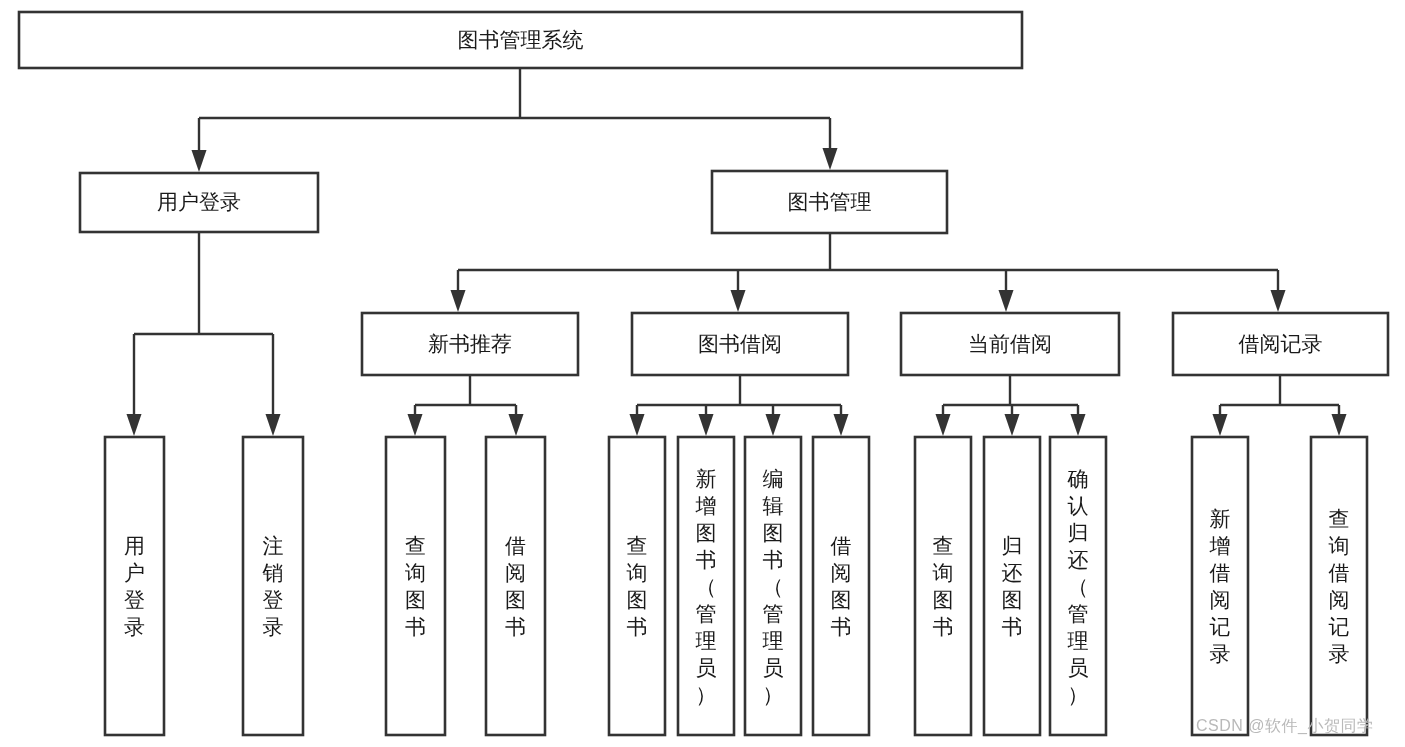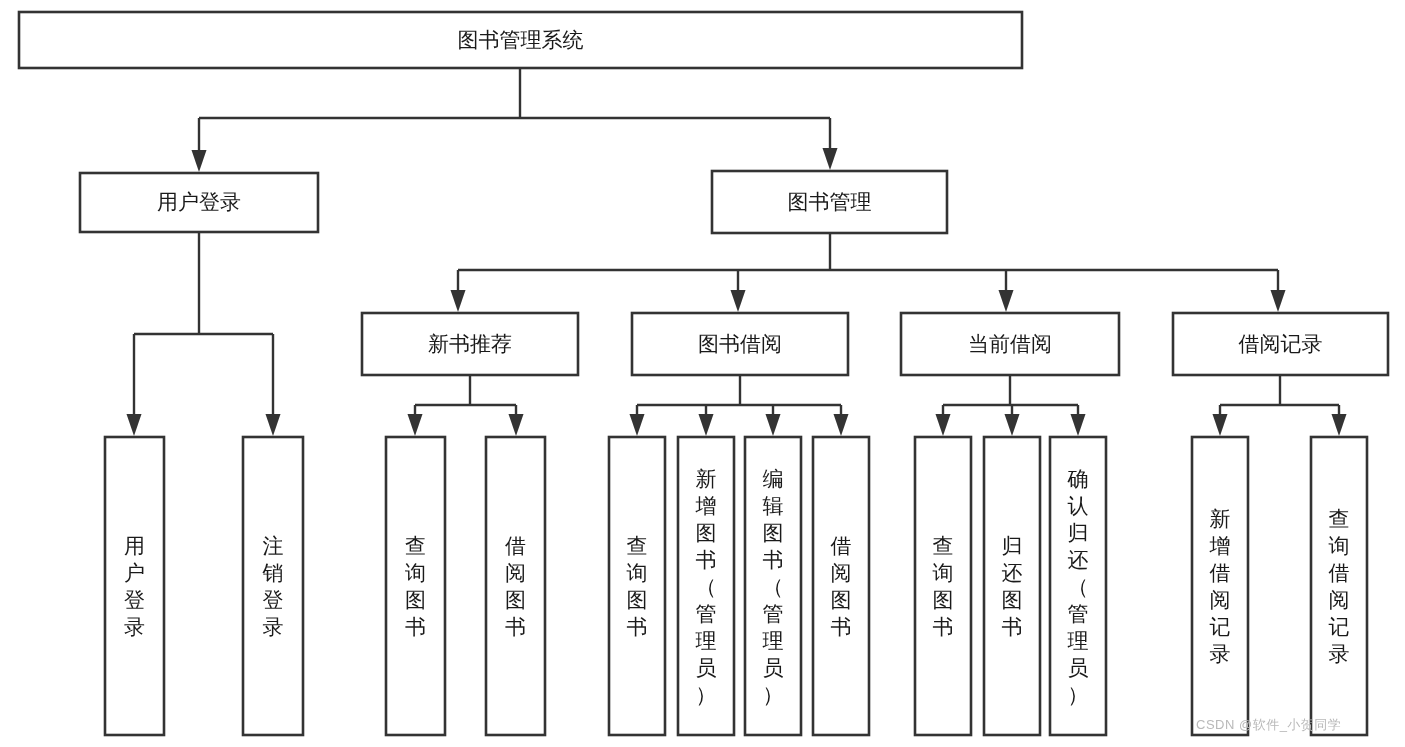--- a/index.html
+++ b/index.html
@@ -54,21 +54,21 @@
   .node-label-v {
     font-family: "Liberation Sans", "DejaVu Sans", sans-serif;
     font-size: 21px;
     fill: #1a1a1a;
     text-anchor: middle;
     white-space: pre;
   }
   .watermark-text {
     position: absolute;
     font-family: "Liberation Sans", "DejaVu Sans", sans-serif;
-    font-size: 13px;
+    font-size: 16px;
     color: #b9b9b9;
     letter-spacing: 0.5px;
     white-space: nowrap;
     pointer-events: none;
     user-select: none;
   }
 </style>
 </head>
 <body>
 

